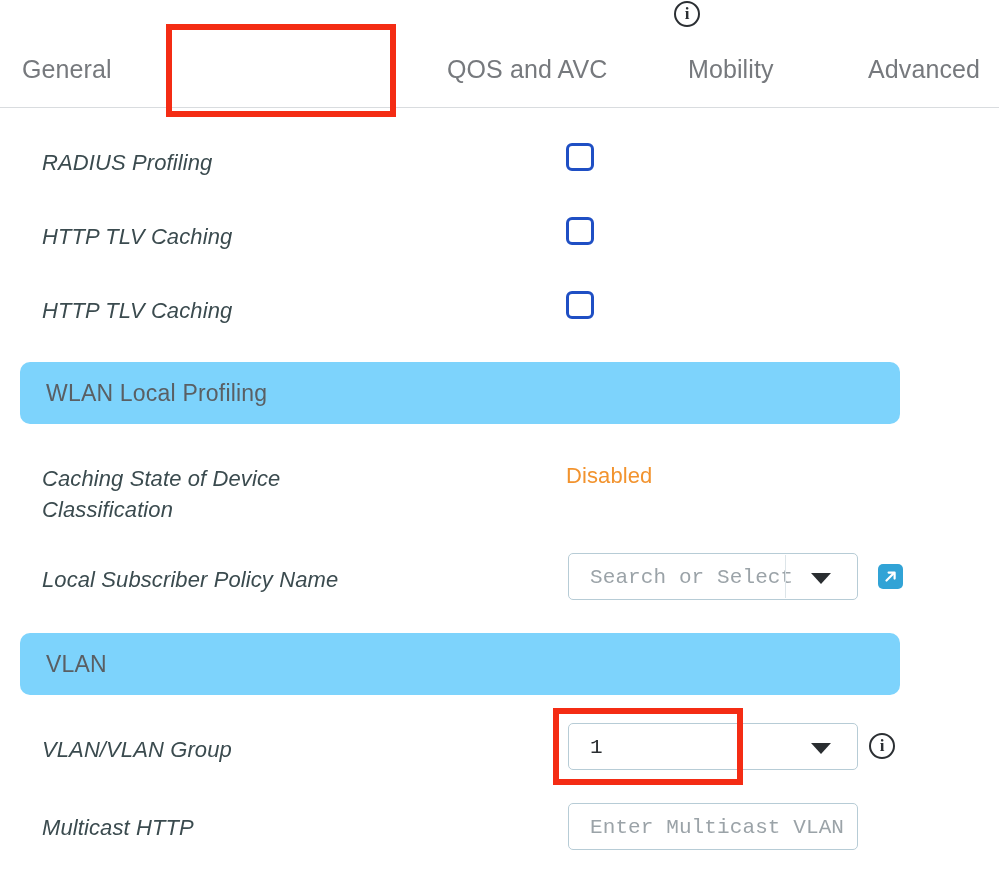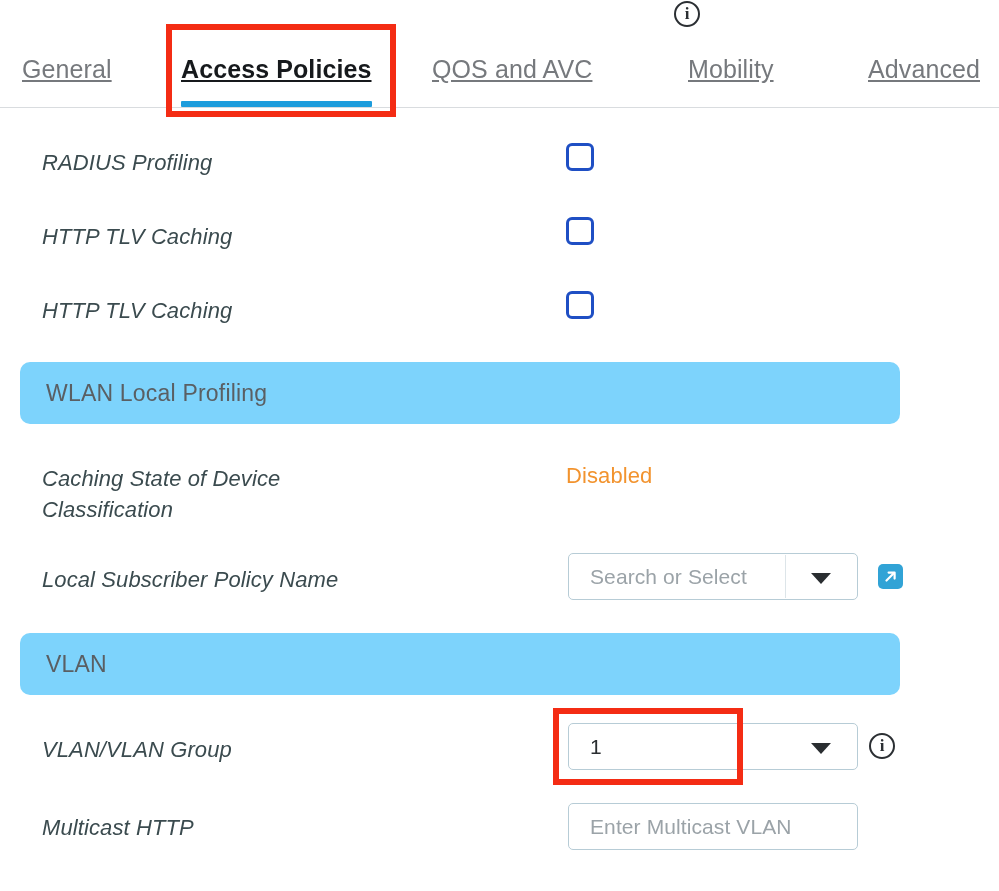--- a/index.html
+++ b/index.html
@@ -34,40 +34,39 @@
   .tab {
     position: absolute;
     top: 0;
     height: 61px;
     line-height: 46px;
     font-size: 25px;
     color: #76797d;
     white-space: nowrap;
     letter-spacing: 0.1px;
     cursor: pointer;
-    text-decoration: underline;
   }
   .tab.active {
     color: #16191c;
     font-weight: bold;
   }
   .tab .tab-underline {
     position: absolute;
     left: 0;
     right: 0;
     bottom: 0;
     height: 6px;
     background: #1d9cdc;
     border-radius: 1px;
   }
   .tab:not(.active) .tab-underline { display: none; }
 
   #tab-general       { left: 22px;  }
   #tab-access        { left: 181px; }
-  #tab-qos           { left: 432px; }
+  #tab-qos           { left: 447px; }
   #tab-mobility      { left: 688px; }
   #tab-advanced      { left: 868px; }
 
   
   .annot-box {
     position: absolute;
     border: 6px solid #f42c14;
     box-sizing: border-box;
     pointer-events: none;
   }
@@ -189,20 +188,21 @@
     box-sizing: border-box;
   }
   .field .field-text {
     position: absolute;
     left: 21px;
     top: 50%;
     transform: translateY(-50%);
     font-size: 21px;
     letter-spacing: 0.1px;
     white-space: nowrap;
+    font-family: Liberation Mono, monospace;
   }
   .field .field-text.placeholder { color: #9ba3a8; }
   .field .field-text.value       { color: #2a2e31; }
 
   .field .divider {
     position: absolute;
     right: 71px;
     top: 1px;
     bottom: 1px;
     width: 1px;
@@ -252,21 +252,20 @@
 <body>
 
 <div class="page">
 
   <div class="tabbar">
     <div class="tab" id="tab-general">
       <span>General</span>
       
     </div>
     <div class="tab active" id="tab-access">
-      <span>Access Policies</span>
       <div class="tab-underline"></div>
     </div>
     <div class="tab" id="tab-qos">
       <span>QOS and AVC</span>
       
     </div>
     <div class="tab" id="tab-mobility">
       <span>Mobility</span>
       
     </div>

